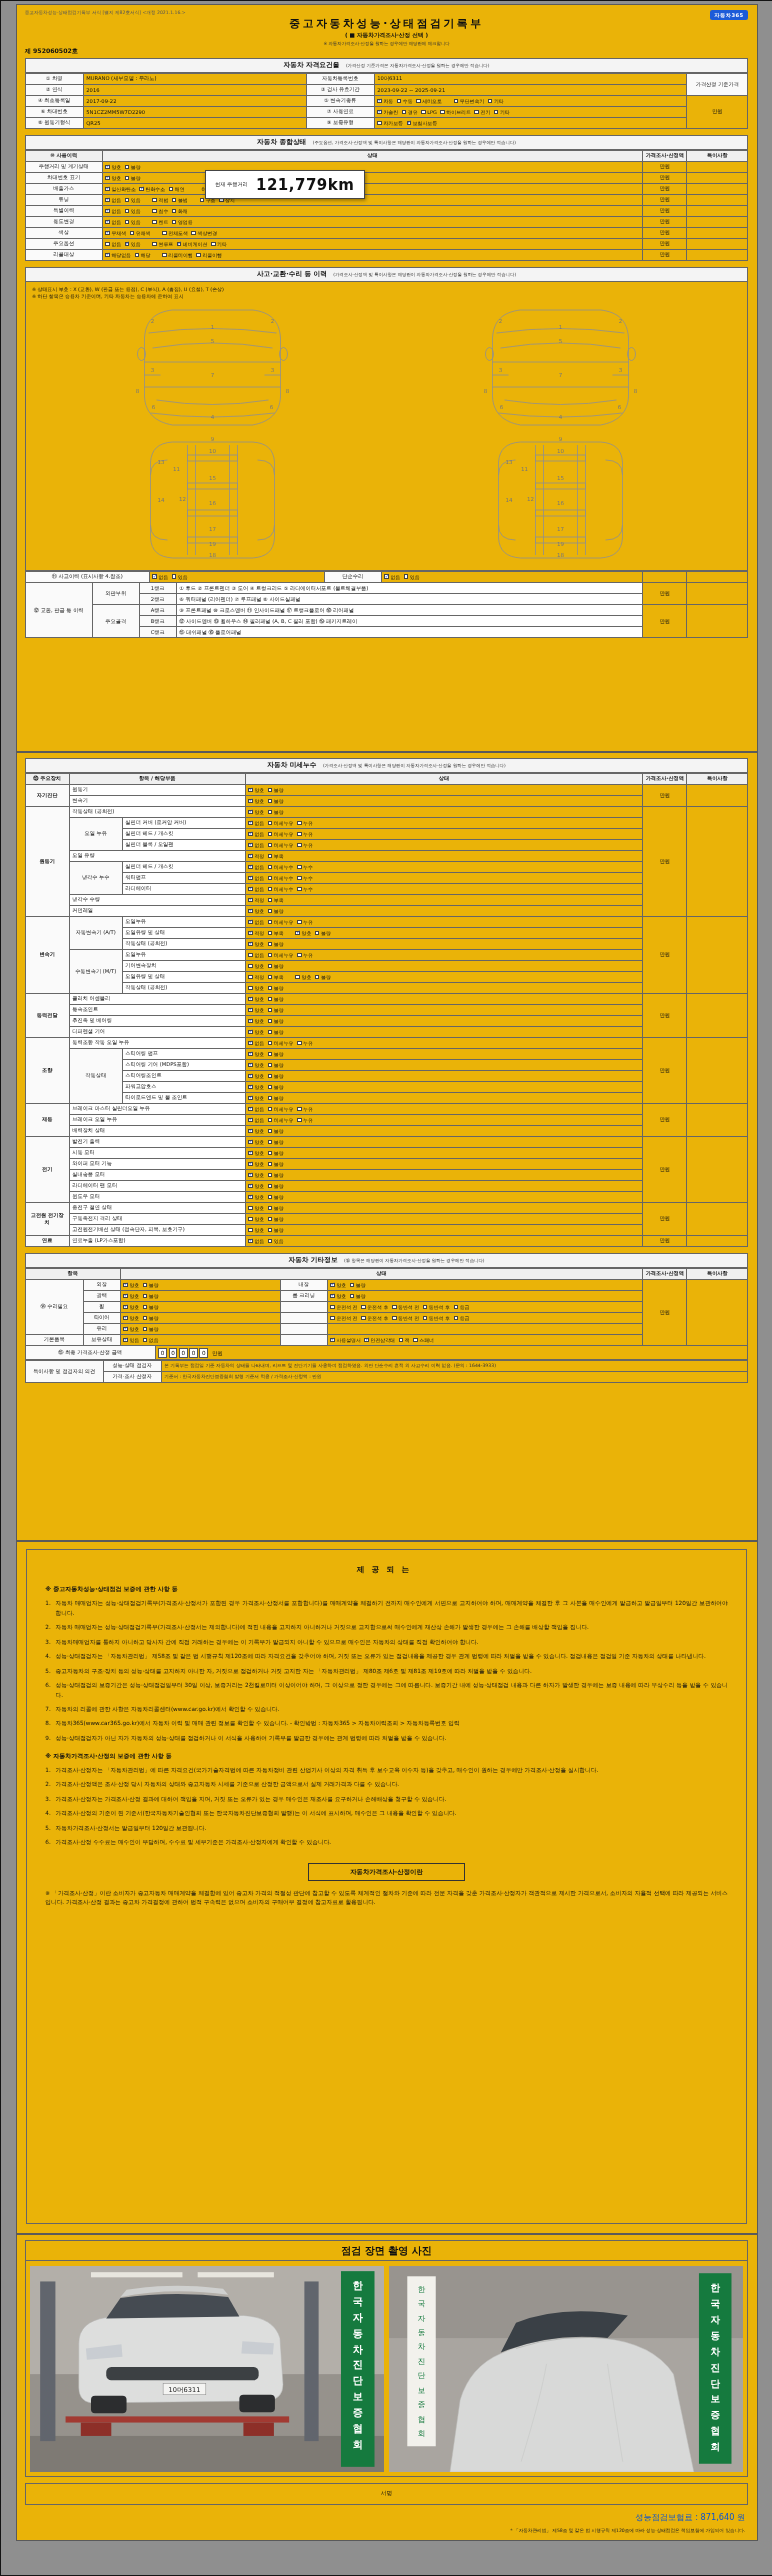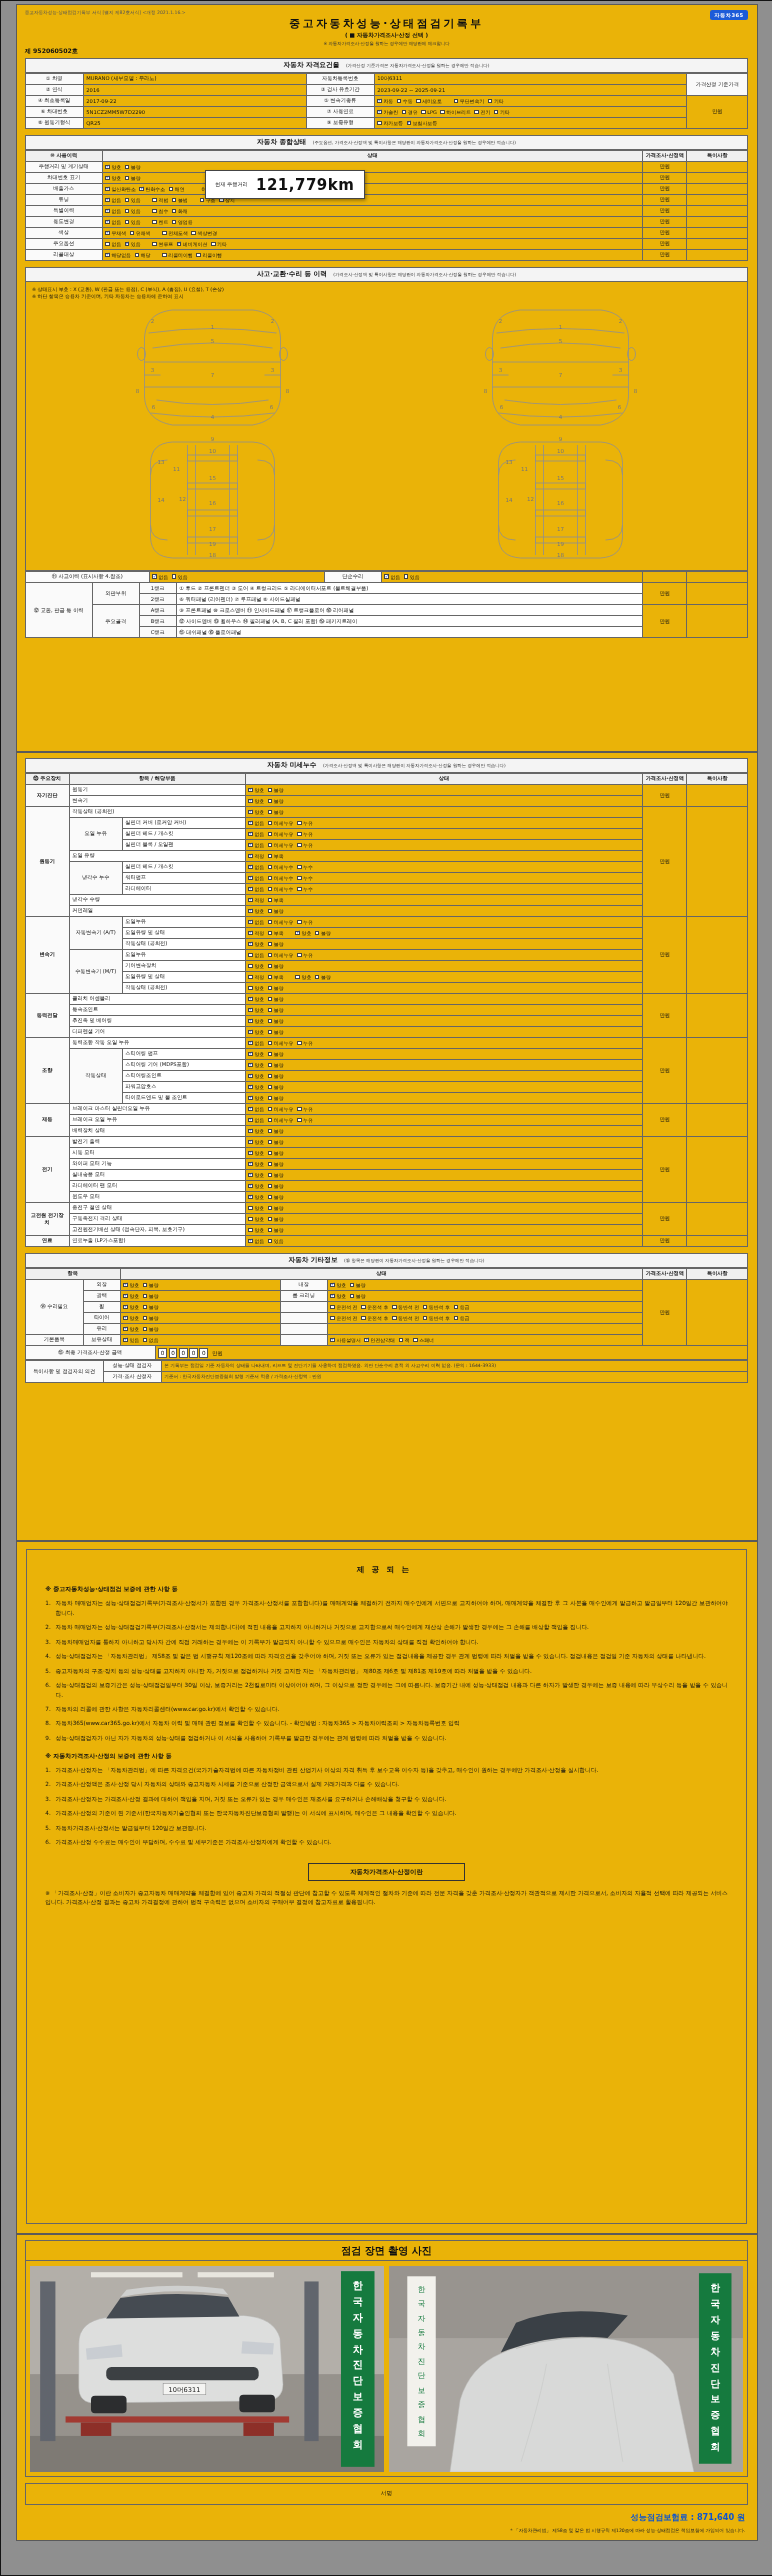--- a/index.html
+++ b/index.html
@@ -52,21 +52,21 @@
   .nhead{font-size:6px;font-weight:bold;margin:8.2px 0 5.2px}
   .nitem{display:flex;font-size:5.7px;line-height:1.72;margin-bottom:4.6px;text-align:justify}
   .nnum{width:10.3px;flex:none}
   .def-box{width:157px;margin:15.5px auto 7.2px;border:0.8px solid #333;text-align:center;font-weight:bold;font-size:6.4px;padding:3.6px 0}
   .def-text{font-size:5.7px;line-height:1.7;text-align:justify}
   .photo-bar{border:0.5px solid #666;text-align:center;font-weight:bold;font-size:10px;padding:2.6px 0}
   .photos{display:flex;gap:4.1px;border:0.5px solid #666;border-top:none;padding:4.1px}
   .photo{flex:1;height:206px;overflow:hidden;background:#9a968f}
   .photo svg{width:100%;height:100%;display:block}
   .sign-bar{border:0.5px solid #666;margin-top:6.2px;text-align:center;font-size:5.7px;padding:6.2px 0}
-  .fee-line{text-align:right;margin-top:7.2px;font-size:8.2px;font-weight:bold;color:#0b54d0;padding-right:3.1px}
+  .fee-line{text-align:right;margin-top:7.2px;font-size:8.2px;font-weight:normal;color:#0b54d0;padding-right:3.1px}
   .footnote{margin-top:4.1px;font-size:4.6px;color:#222;text-align:right;padding-right:3.1px}
 </style>
 </head>
 <body>
 
 <svg width="0" height="0" style="position:absolute">
   <defs>
     <g id="car-ext" fill="none" stroke="#8f8f8f" stroke-width="1.6">
       <path d="M120,16 C84,20 66,38 64,72 L64,190 C66,222 86,240 120,246 L280,246 C314,240 334,222 336,190 L336,72 C334,38 316,20 280,16 Z"></path>
       <path d="M72,62 Q200,44 328,62"></path>

